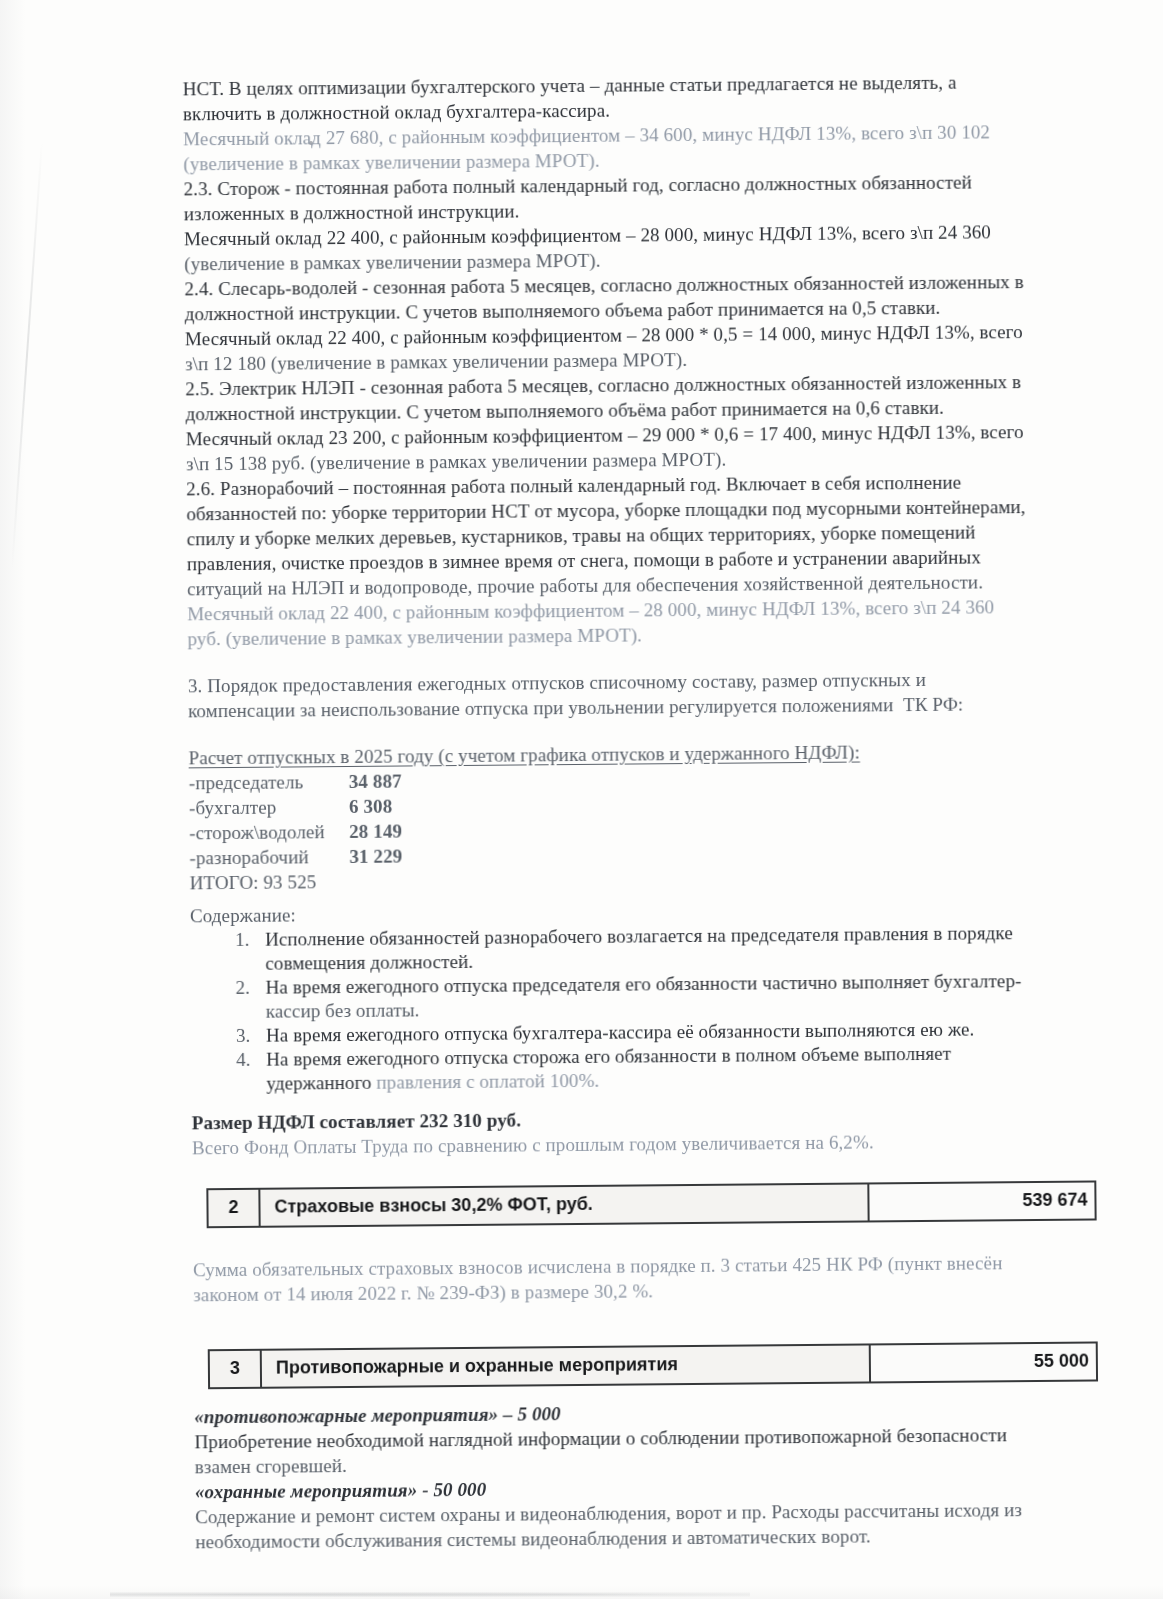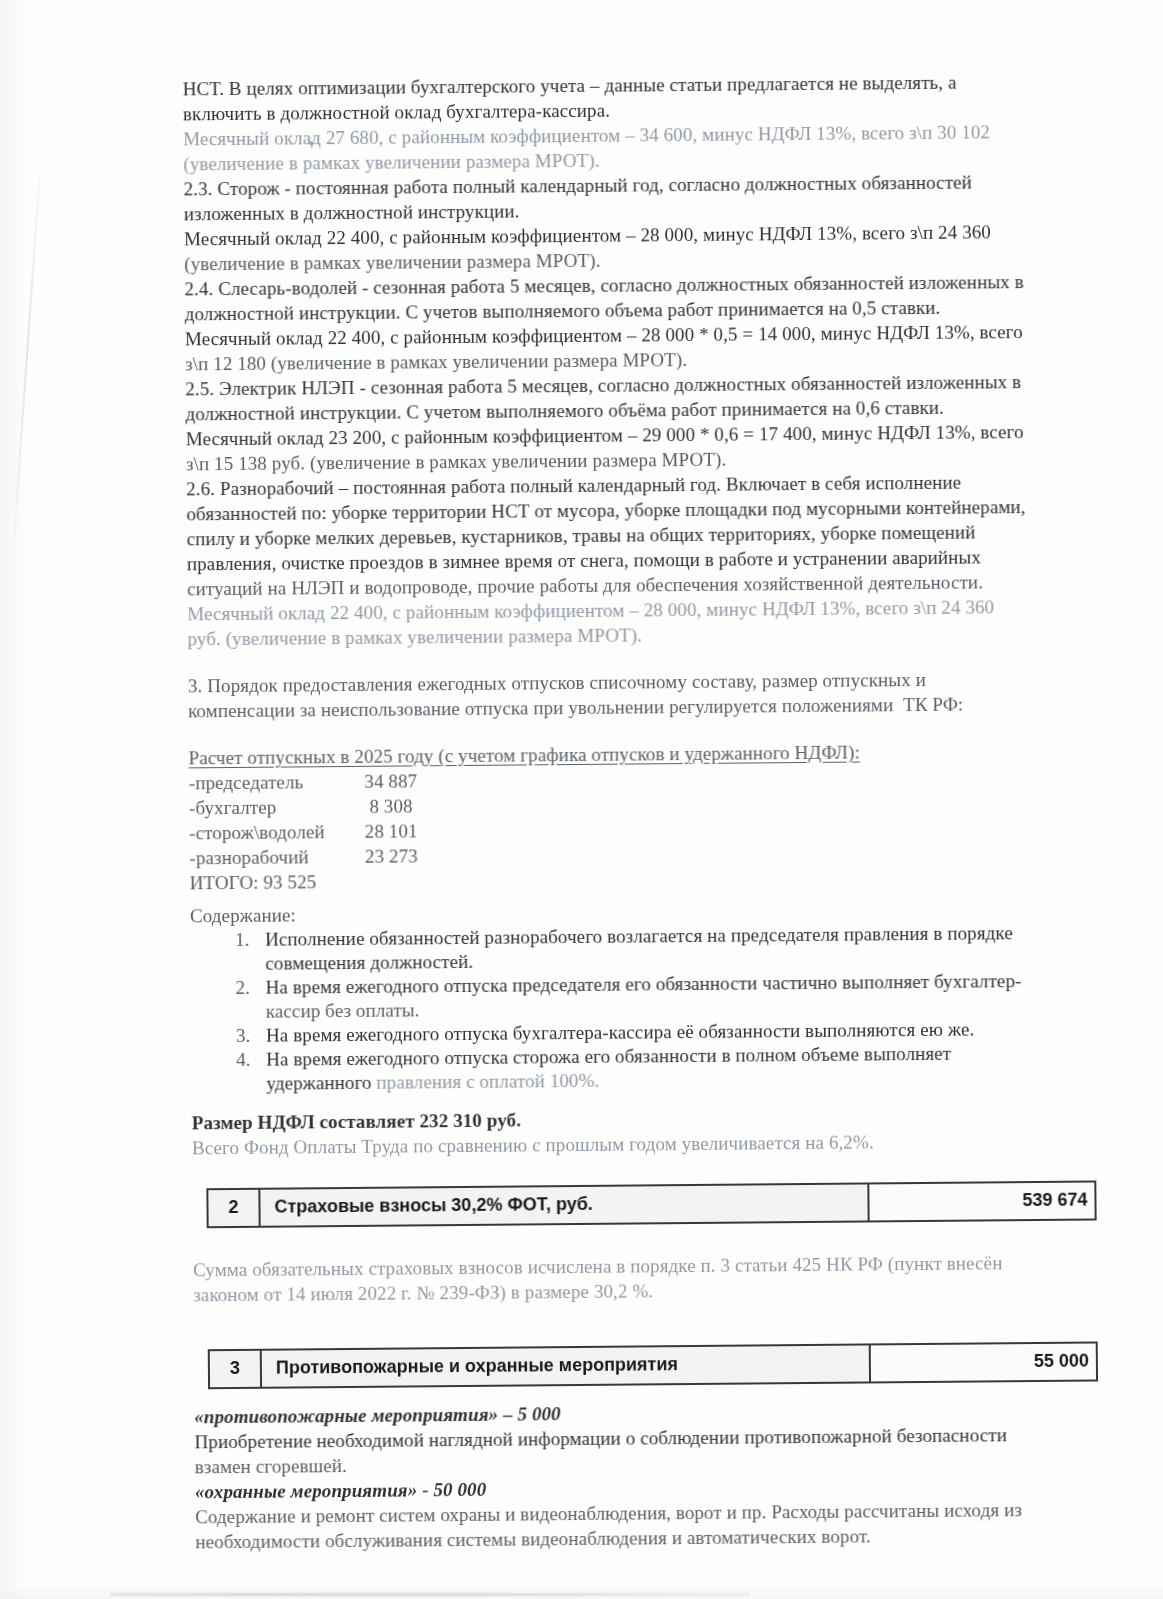--- a/index.html
+++ b/index.html
@@ -38,21 +38,21 @@
   .i{font-style:italic;}
   .u{text-decoration:underline;text-underline-offset:3px;}
   .gap{height:22px;}
   .g8{height:8px;}
   .g14{height:14px;}
   .g22{height:22px;}
   .note{position:relative;padding-left:75px;line-height:24px;}
   .note .nnum{position:absolute;left:45px;}
   .notec{padding-left:75px;line-height:24px;}
   .pair .lbl{display:inline-block;width:160px;}
-  .pair .val{display:inline-block;width:84px;text-align:center;}
+  .pair .val{display:inline-block;width:84px;text-align:left;font-weight:bold;}
   .btable{
     display:flex;
     width:890px;
     margin:28px 0 29px 14px;
     font-family:"Liberation Sans","DejaVu Sans",sans-serif;
     font-weight:bold;
     font-size:18px;
     color:#17181a;
     border:2px solid #36383a;
     box-sizing:border-box;
@@ -123,23 +123,23 @@
       <div class="ln "><span class="dark">правления, очистке проездов в зимнее время от снега, помощи в работе и устранении аварийных</span></div>
       <div class="ln "><span class="mid">ситуаций на НЛЭП и водопроводе, прочие работы для обеспечения хозяйственной деятельности.</span></div>
       <div class="ln "><span class="faded">Месячный оклад 22 400, с районным коэффициентом – 28 000, минус НДФЛ 13%, всего з\п 24 360</span></div>
       <div class="ln "><span class="faded">руб. (увеличение в рамках увеличении размера МРОТ).</span></div>
       <div class="ln gap g22"></div>
       <div class="ln "><span class="mid">3. Порядок предоставления ежегодных отпусков списочному составу, размер отпускных и</span></div>
       <div class="ln "><span class="mid">компенсации за неиспользование отпуска при увольнении регулируется положениями  ТК РФ:</span></div>
       <div class="ln gap g22"></div>
       <div class="ln "><span class="mid u">Расчет отпускных в 2025 году (с учетом графика отпусков и удержанного НДФЛ):</span></div>
       <div class="ln pair"><span class="mid lbl">-председатель</span><span class="mid val">34 887</span></div>
-      <div class="ln pair"><span class="mid lbl">-бухгалтер</span><span class="mid val">8 308</span></div>
-      <div class="ln pair"><span class="mid lbl">-сторож\водолей</span><span class="mid val">28 101</span></div>
-      <div class="ln pair"><span class="mid lbl">-разнорабочий</span><span class="mid val">23 273</span></div>
+      <div class="ln pair"><span class="mid lbl">-бухгалтер</span><span class="mid val">6 308</span></div>
+      <div class="ln pair"><span class="mid lbl">-сторож\водолей</span><span class="mid val">28 149</span></div>
+      <div class="ln pair"><span class="mid lbl">-разнорабочий</span><span class="mid val">31 229</span></div>
       <div class="ln "><span class="mid">ИТОГО: 93 525</span></div>
       <div class="ln gap g8"></div>
       <div class="ln "><span class="mid">Содержание:</span></div>
       <div class="ln note"><span class="nnum mid">1.</span><span class="dark">Исполнение обязанностей разнорабочего возлагается на председателя правления в порядке</span></div>
       <div class="ln notec"><span class="dark">совмещения должностей.</span></div>
       <div class="ln note"><span class="nnum mid">2.</span><span class="dark">На время ежегодного отпуска председателя его обязанности частично выполняет бухгалтер-</span></div>
       <div class="ln notec"><span class="mid">кассир без оплаты.</span></div>
       <div class="ln note"><span class="nnum mid">3.</span><span class="dark">На время ежегодного отпуска бухгалтера-кассира её обязанности выполняются ею же.</span></div>
       <div class="ln note"><span class="nnum mid">4.</span><span class="dark">На время ежегодного отпуска сторожа его обязанности в полном объеме выполняет</span></div>
       <div class="ln notec"><span class="dark">удержанного </span><span class="faded">правления с оплатой 100%.</span></div>

